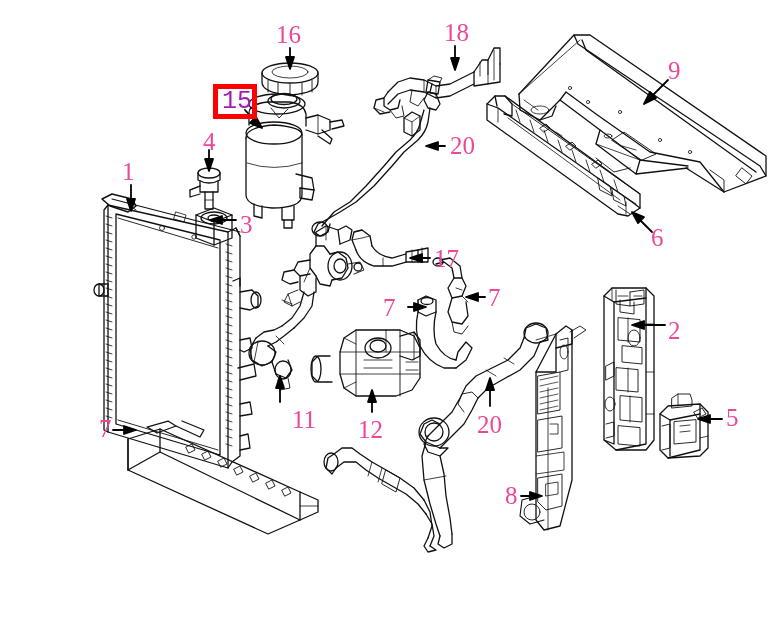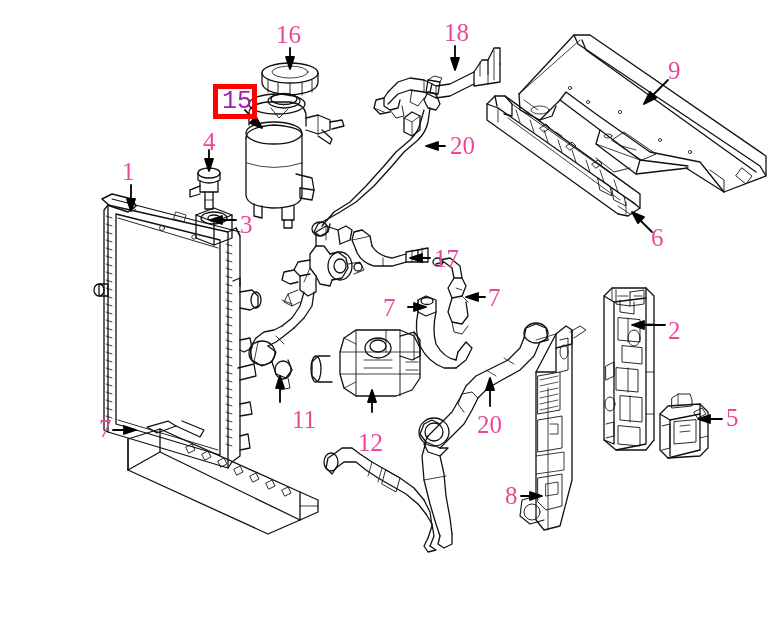--- a/index.html
+++ b/index.html
@@ -534,21 +534,21 @@
   <div class="callout" style="left:668px; top:318px;">2</div>
   <div class="callout" style="left:240px; top:212px;">3</div>
   <div class="callout" style="left:203px; top:129px;">4</div>
   <div class="callout" style="left:726px; top:405px;">5</div>
   <div class="callout" style="left:651px; top:225px;">6</div>
   <div class="callout" style="left:99px;  top:416px;">7</div>
   <div class="callout" style="left:505px; top:483px;">8</div>
   <div class="callout" style="left:668px; top:58px;">9</div>
   <div class="callout" style="left:477px; top:412px;">20</div>
   <div class="callout" style="left:266px; top:407px;margin-left:26px;">11</div>
-  <div class="callout" style="left:358px; top:417px;margin-top:13px;">12</div>
+  <div class="callout" style="left:358px; top:417px;">12</div>
   <div class="callout" style="left:488px; top:285px;">7</div>
   <div class="callout" style="left:383px; top:295px;">7</div>
   <div class="callout" style="left:276px; top:22px;">16</div>
   <div class="callout" style="left:434px; top:246px;">17</div>
   <div class="callout" style="left:444px; top:20px;">18</div>
   <div class="callout" style="left:450px; top:133px;">20</div>
 
   <div class="hl-box" style="left:213px; top:84px; width:44px; height:35px;"></div>
   <div class="hl-label callout" style="left:222px; top:89px;">15</div>
 

